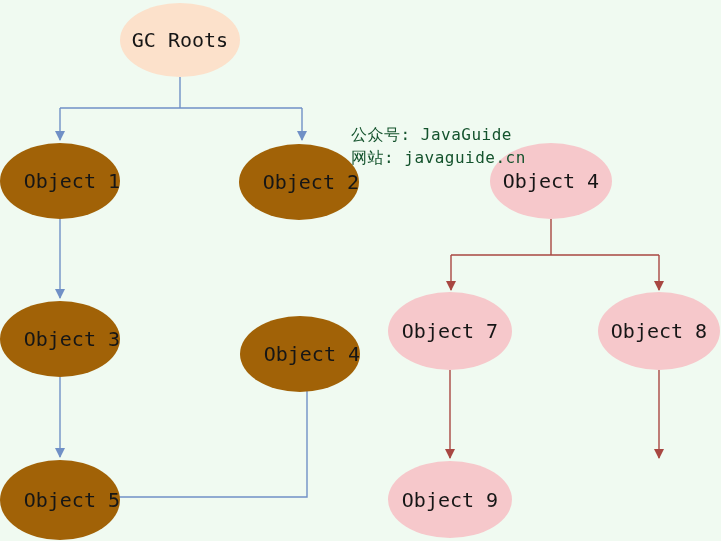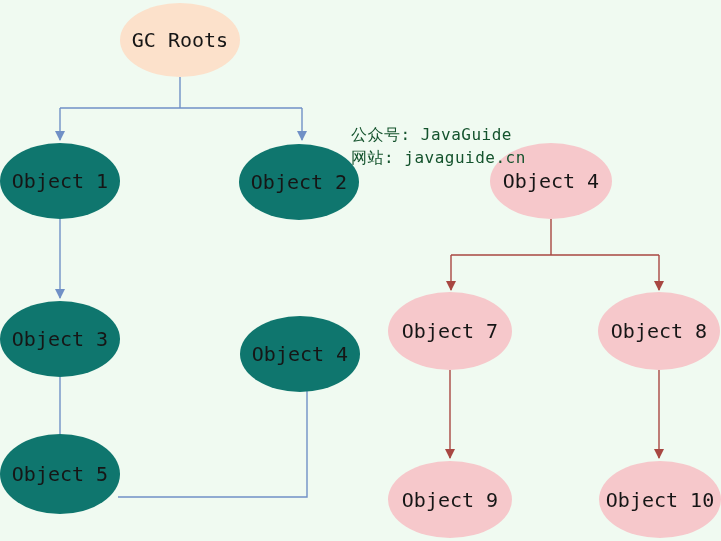--- a/index.html
+++ b/index.html
@@ -21,30 +21,30 @@
     border-radius: 50%;
     display: flex;
     align-items: center;
     justify-content: center;
     font-size: 20px;
     font-weight: 500;
     color: #161616;
     white-space: nowrap;
   }
   .node-peach { background: #fce1cb; }
-  .node-blue  { background: #0f766e; }
+  .node-blue  { background: #a16207; justify-content: flex-end; }
   .node-pink  { background: #f6c8cb; }
 
   
   .n-gcroots  { left: 120px; top: 3px;   width: 120px; height: 74px; }
   .n-obj1     { left: 0px;   top: 143px; width: 120px; height: 76px; }
   .n-obj2     { left: 239px; top: 144px; width: 120px; height: 76px; }
   .n-obj3     { left: 0px;   top: 301px; width: 120px; height: 76px; }
   .n-obj4     { left: 240px; top: 316px; width: 120px; height: 76px; }
-  .n-obj5     { left: 0px;   top: 434px; width: 120px; height: 80px; }
+  .n-obj5     { left: 0px;   top: 460px; width: 120px; height: 80px; }
   .n-obj6     { left: 490px; top: 143px; width: 122px; height: 76px; }
   .n-obj7     { left: 388px; top: 292px; width: 124px; height: 78px; }
   .n-obj8     { left: 598px; top: 292px; width: 122px; height: 78px; }
   .n-obj9     { left: 388px; top: 461px; width: 124px; height: 77px; }
   .n-obj10    { left: 599px; top: 461px; width: 122px; height: 77px; }
 
   .watermark {
     position: absolute;
     left: 351px;
     top: 91px;
@@ -119,22 +119,19 @@
   </div>
 
   <div class="node node-pink n-obj8">
     <span>Object 8</span>
   </div>
 
   <div class="node node-pink n-obj9">
     <span>Object 9</span>
   </div>
 
-  <div class="node node-pink n-obj10">
-    <span>Object 10</span>
-  </div>
 
   <div class="watermark">
     <div>公众号: JavaGuide</div>
     <div>网站: javaguide.cn</div>
   </div>
 
 </div>
 
 </body></html>

